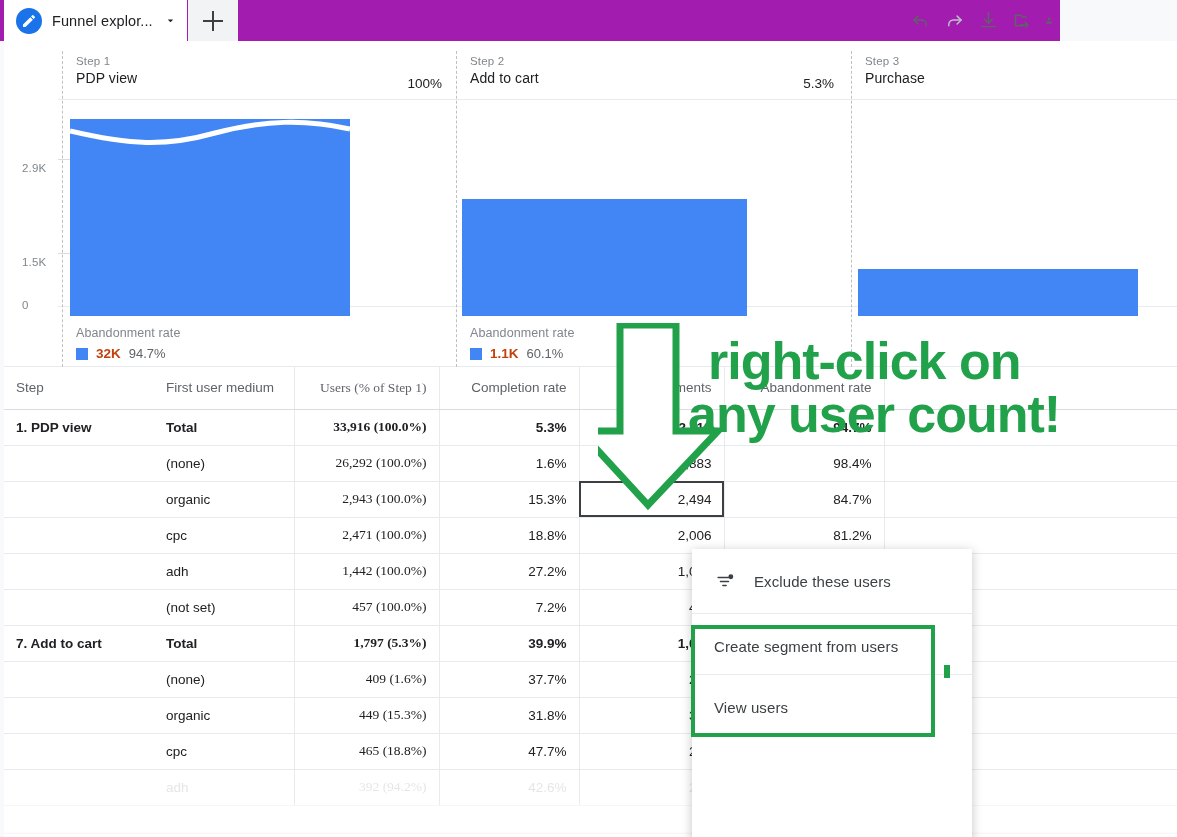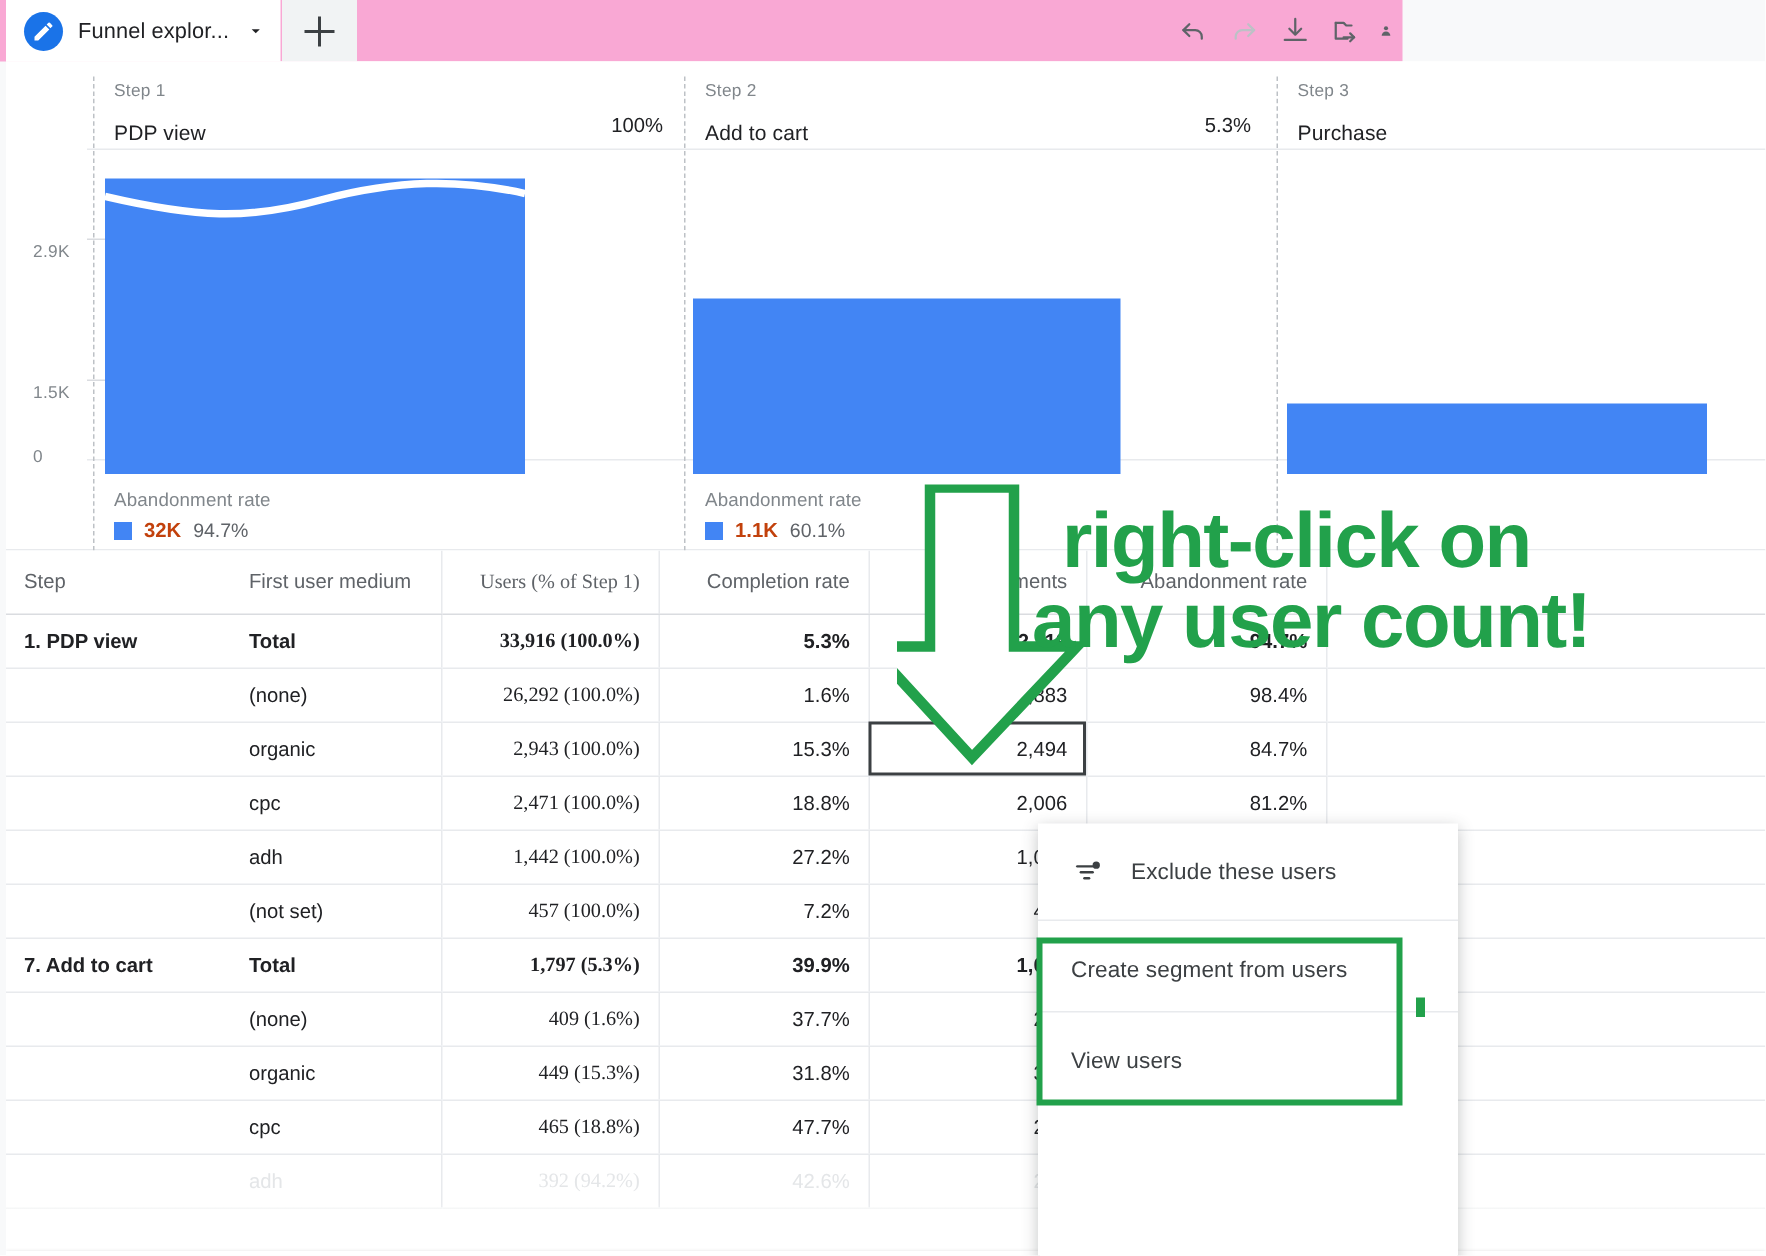--- a/index.html
+++ b/index.html
@@ -6,22 +6,22 @@
   html, body {
     width: 1177px; height: 837px;
     font-family: "Liberation Sans", sans-serif;
     background: #ffffff;
     overflow: hidden;
   }
   #root { position: relative; width: 1177px; height: 837px; background:#f8f9fa; }
 
   
   .tabbar {
-    position: absolute; left:0; top:0; width:935px; height:41px;
-    background:#f9a8d4;
+    position: absolute; left:0; top:0; width:1060px; height:41px;
+    background:#a21caf;
   }
   .tab-active {
     position:absolute; left:4px; top:0; width:183px; height:41px;
     background:#ffffff; border-radius:0 0 0 0;
     display:flex; align-items:center; padding:0 10px 0 12px; gap:10px;
   }
   .tab-icon {
     width:26px; height:26px; border-radius:50%; background:#1a73e8;
     display:flex; align-items:center; justify-content:center; flex:0 0 auto;
   }
@@ -70,21 +70,21 @@
 
   .step-col { position:absolute; top:10px; height:316px; }
   .step-col .dash {
     position:absolute; left:0; top:0; width:0; height:316px;
     border-left:1px dashed #bdc1c6;
   }
   .step-head {
     position:absolute; top:0; height:48px; padding:4px 12px 0 14px;
   }
   .step-num { font-size:11.5px; color:#80868b; letter-spacing:.2px; }
-  .step-name { font-size:14px; color:#202124; margin-top:13px; letter-spacing:.1px; }
+  .step-name { font-size:14px; color:#202124; margin-top:3px; letter-spacing:.1px; }
   .step-pct {
     position:absolute; right:12px; top:25px; font-size:13.5px; color:#202124;
   }
   .headline { position:absolute; left:54px; top:58px; width:1119px; height:1px; background:#e8eaed; }
 
   .bar { position:absolute; background:#4285f4; }
   .abandon-block { position:absolute; bottom:0; padding-left:14px; }
   .abandon-title { font-size:12.5px; color:#80868b; letter-spacing:.1px; }
   .abandon-row { display:flex; align-items:center; gap:8px; margin-top:6px; }
   .swatch { width:12px; height:12px; background:#4285f4; }

